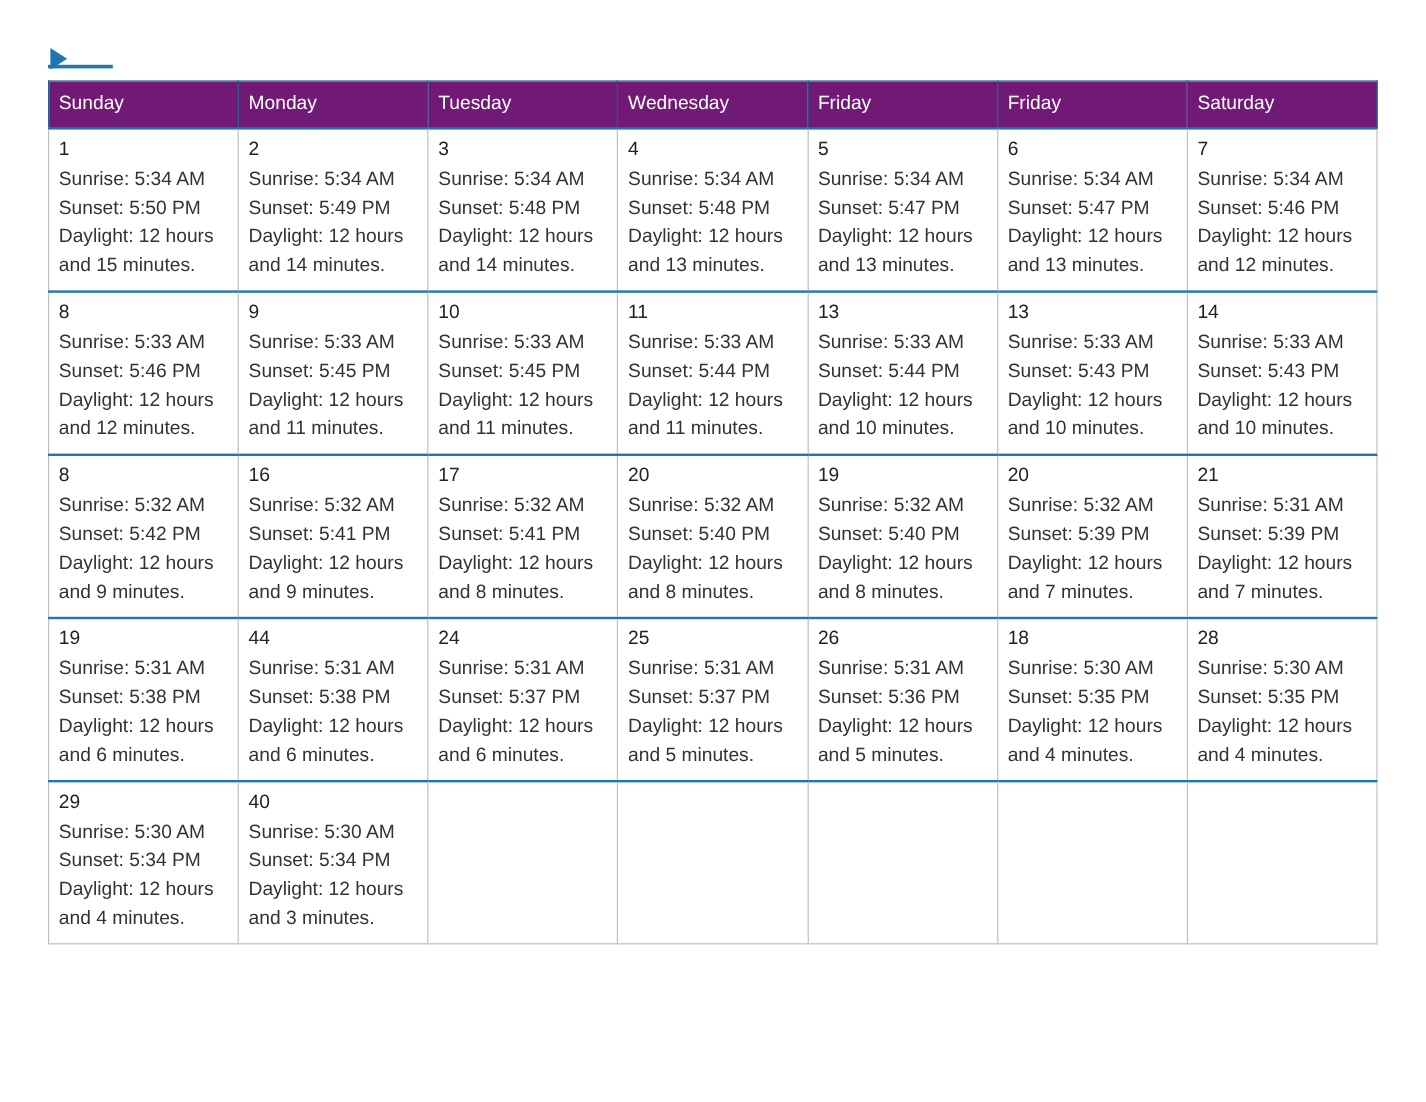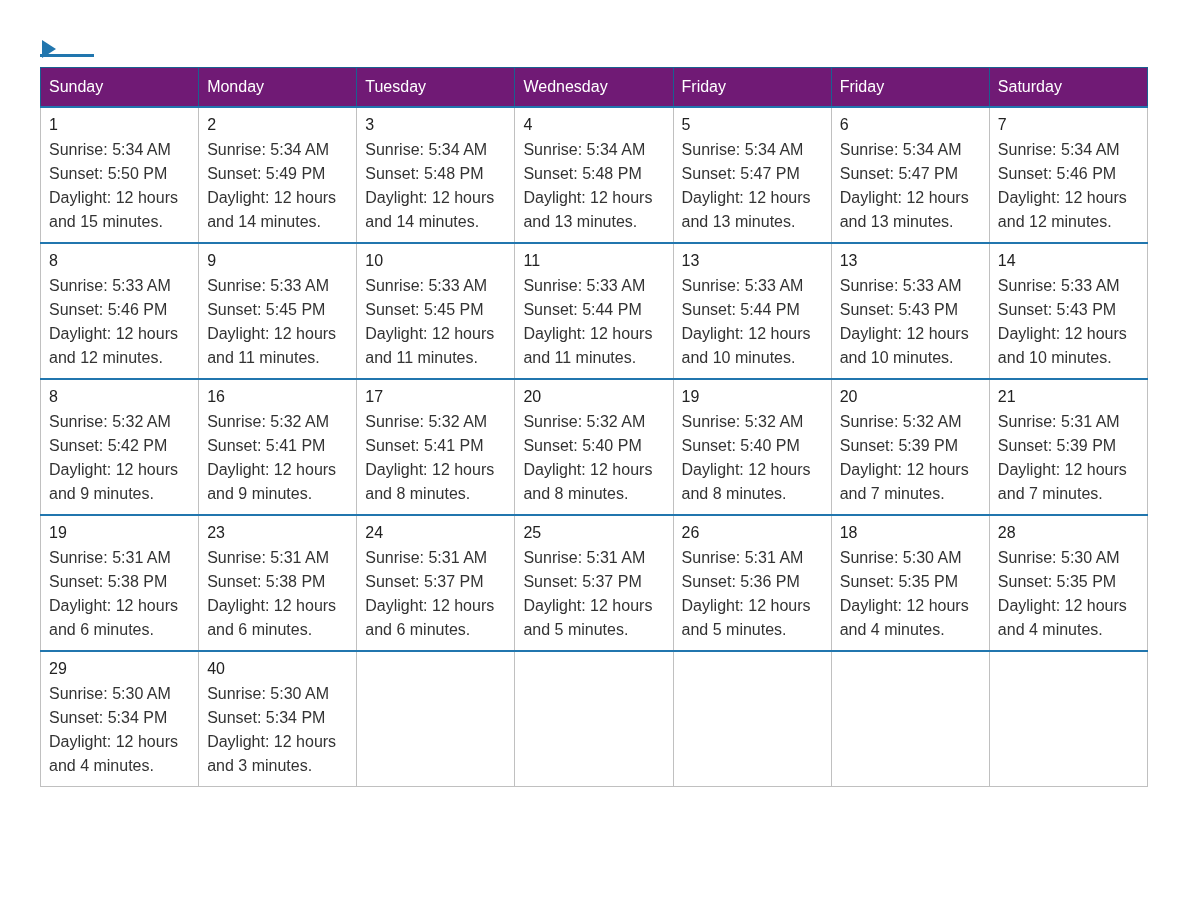--- a/index.html
+++ b/index.html
@@ -213,21 +213,21 @@
         <span class="day-number">21</span>
         <span class="day-info">Sunrise: 5:31 AM<br>Sunset: 5:39 PM<br>Daylight: 12 hours<br>and 7 minutes.</span>
       </td>
       </tr>
       <tr class="week-row">
         <td>
         <span class="day-number">19</span>
         <span class="day-info">Sunrise: 5:31 AM<br>Sunset: 5:38 PM<br>Daylight: 12 hours<br>and 6 minutes.</span>
       </td>
         <td>
-        <span class="day-number">23</span>
+        <span class="day-number">44</span>
         <span class="day-info">Sunrise: 5:31 AM<br>Sunset: 5:38 PM<br>Daylight: 12 hours<br>and 6 minutes.</span>
       </td>
         <td>
         <span class="day-number">24</span>
         <span class="day-info">Sunrise: 5:31 AM<br>Sunset: 5:37 PM<br>Daylight: 12 hours<br>and 6 minutes.</span>
       </td>
         <td>
         <span class="day-number">25</span>
         <span class="day-info">Sunrise: 5:31 AM<br>Sunset: 5:37 PM<br>Daylight: 12 hours<br>and 5 minutes.</span>
       </td>

